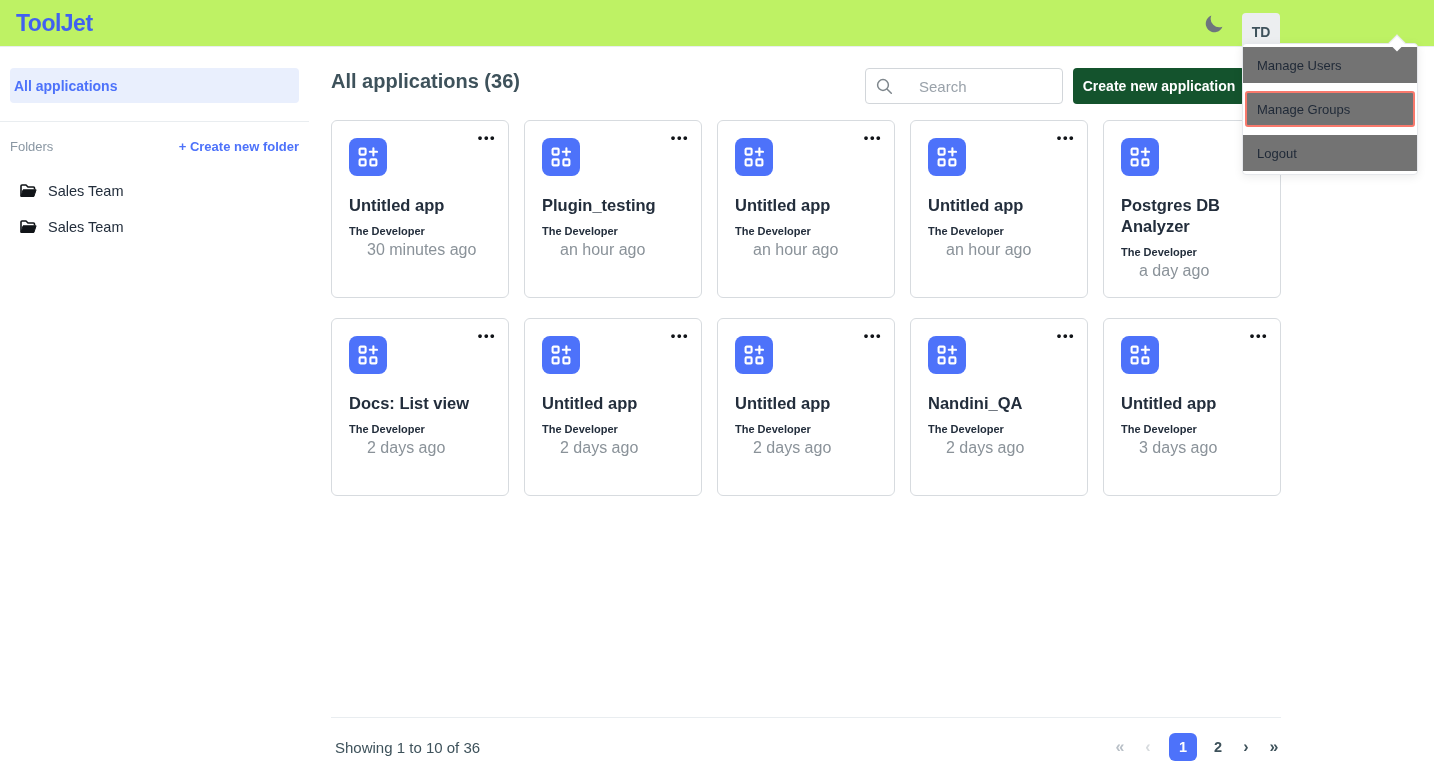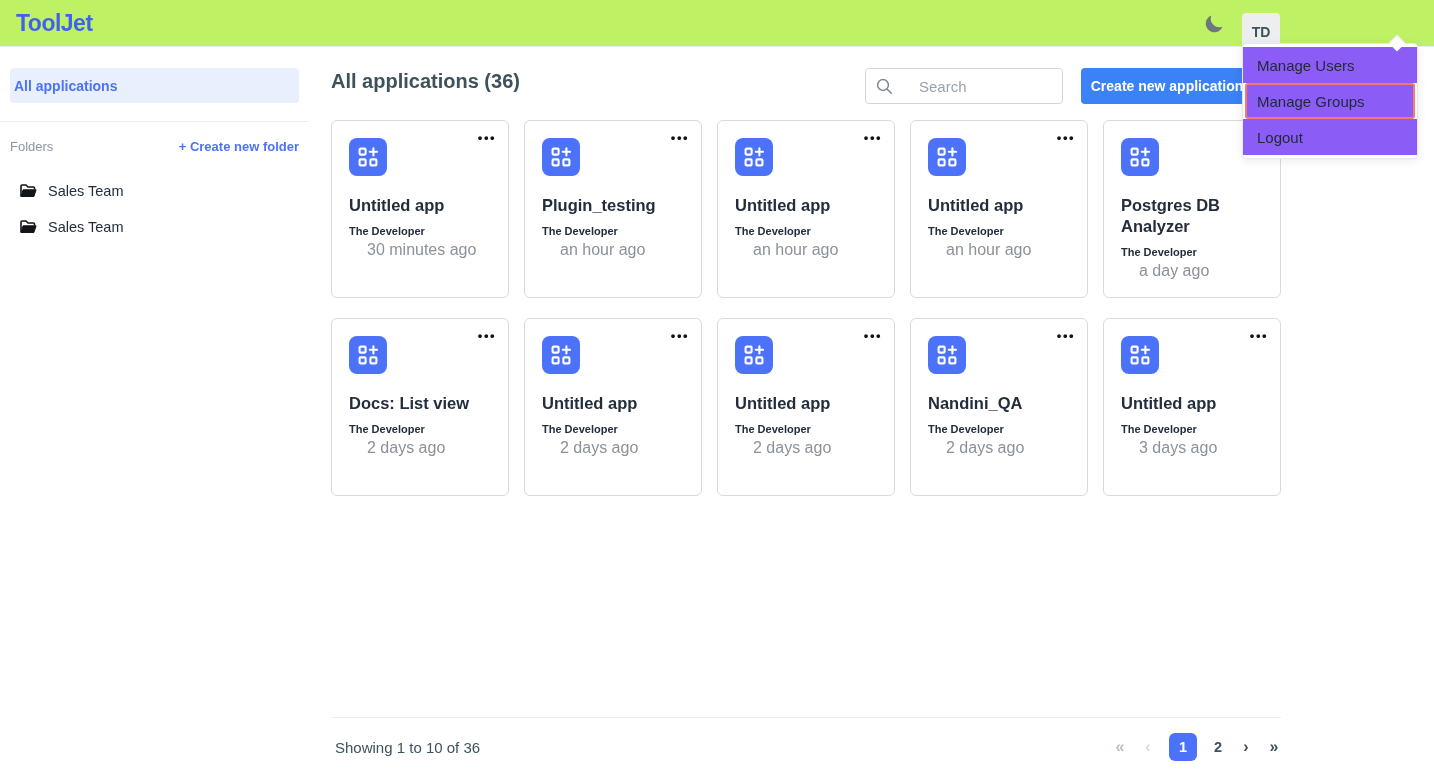--- a/index.html
+++ b/index.html
@@ -39,24 +39,24 @@
     box-shadow: 0 2px 10px rgba(0,0,0,0.08);
     padding: 3px 0; z-index: 30;
   }
   .user-menu .caret {
     position: absolute; top: -7px; right: 14px; width: 12px; height: 12px;
     background: #fff; border-left: 1px solid #e5e7eb; border-top: 1px solid #e5e7eb;
     transform: rotate(45deg);
   }
   .menu-item {
     height: 36px; display: flex; align-items: center; padding: 0 14px;
-    font-size: 15px; color: #1f2937; cursor: pointer; background: #8b5cf6;
+    font-size: 13px; color: #1f2937; cursor: pointer; background: #737373;
   }
   .menu-item.outlined {
-    border: 2px solid #f8796c; border-radius: 3px; margin: 0 2px; padding: 0 10px;
+    border: 2px solid #f8796c; border-radius: 3px; margin: 8px 2px; padding: 0 10px;
   }
 
   
   .sidebar { position: absolute; left: 0; top: 47px; width: 309px; }
   .side-pill {
     position: absolute; left: 10px; top: 21px; width: 289px; height: 35px;
     background: #e9effd; border-radius: 4px; display: flex; align-items: center;
     padding-left: 4px; font-size: 14px; font-weight: 600; color: #4d72fa; cursor: pointer;
   }
   .side-divider { position: absolute; left: 0; top: 74px; width: 309px; height: 1px; background: #e9edf0; }
@@ -82,23 +82,23 @@
     display: flex; align-items: center; padding: 0 10px; gap: 17px;
   }
   .search-box svg { flex: 0 0 auto; margin-right: 9px; }
   .search-box input {
     border: none; outline: none; width: 140px; font-size: 15px;
     font-family: "Liberation Sans", sans-serif; color: #3e525b;
   }
   .search-box input::placeholder { color: #9aa2aa; }
   .create-btn {
     position: absolute; left: 1073px; top: 68px; width: 172px; height: 36px;
-    background: #3b82f6; border: none; border-radius: 4px; color: #fff;
+    background: #14532d; border: none; border-radius: 4px; color: #fff;
     font-size: 14px; font-weight: 600; font-family: "Liberation Sans", sans-serif;
-    cursor: pointer; z-index: 5; margin-left: 8px;
+    cursor: pointer; z-index: 5;
   }
 
   
   .cards-grid {
     position: absolute; left: 331px; top: 120px; width: 950px;
     display: grid; grid-template-columns: repeat(5, 178px);
     grid-auto-rows: 178px; column-gap: 15px; row-gap: 20px;
   }
   .app-card {
     position: relative; background: #fff; border: 1px solid #d7dbdf;

